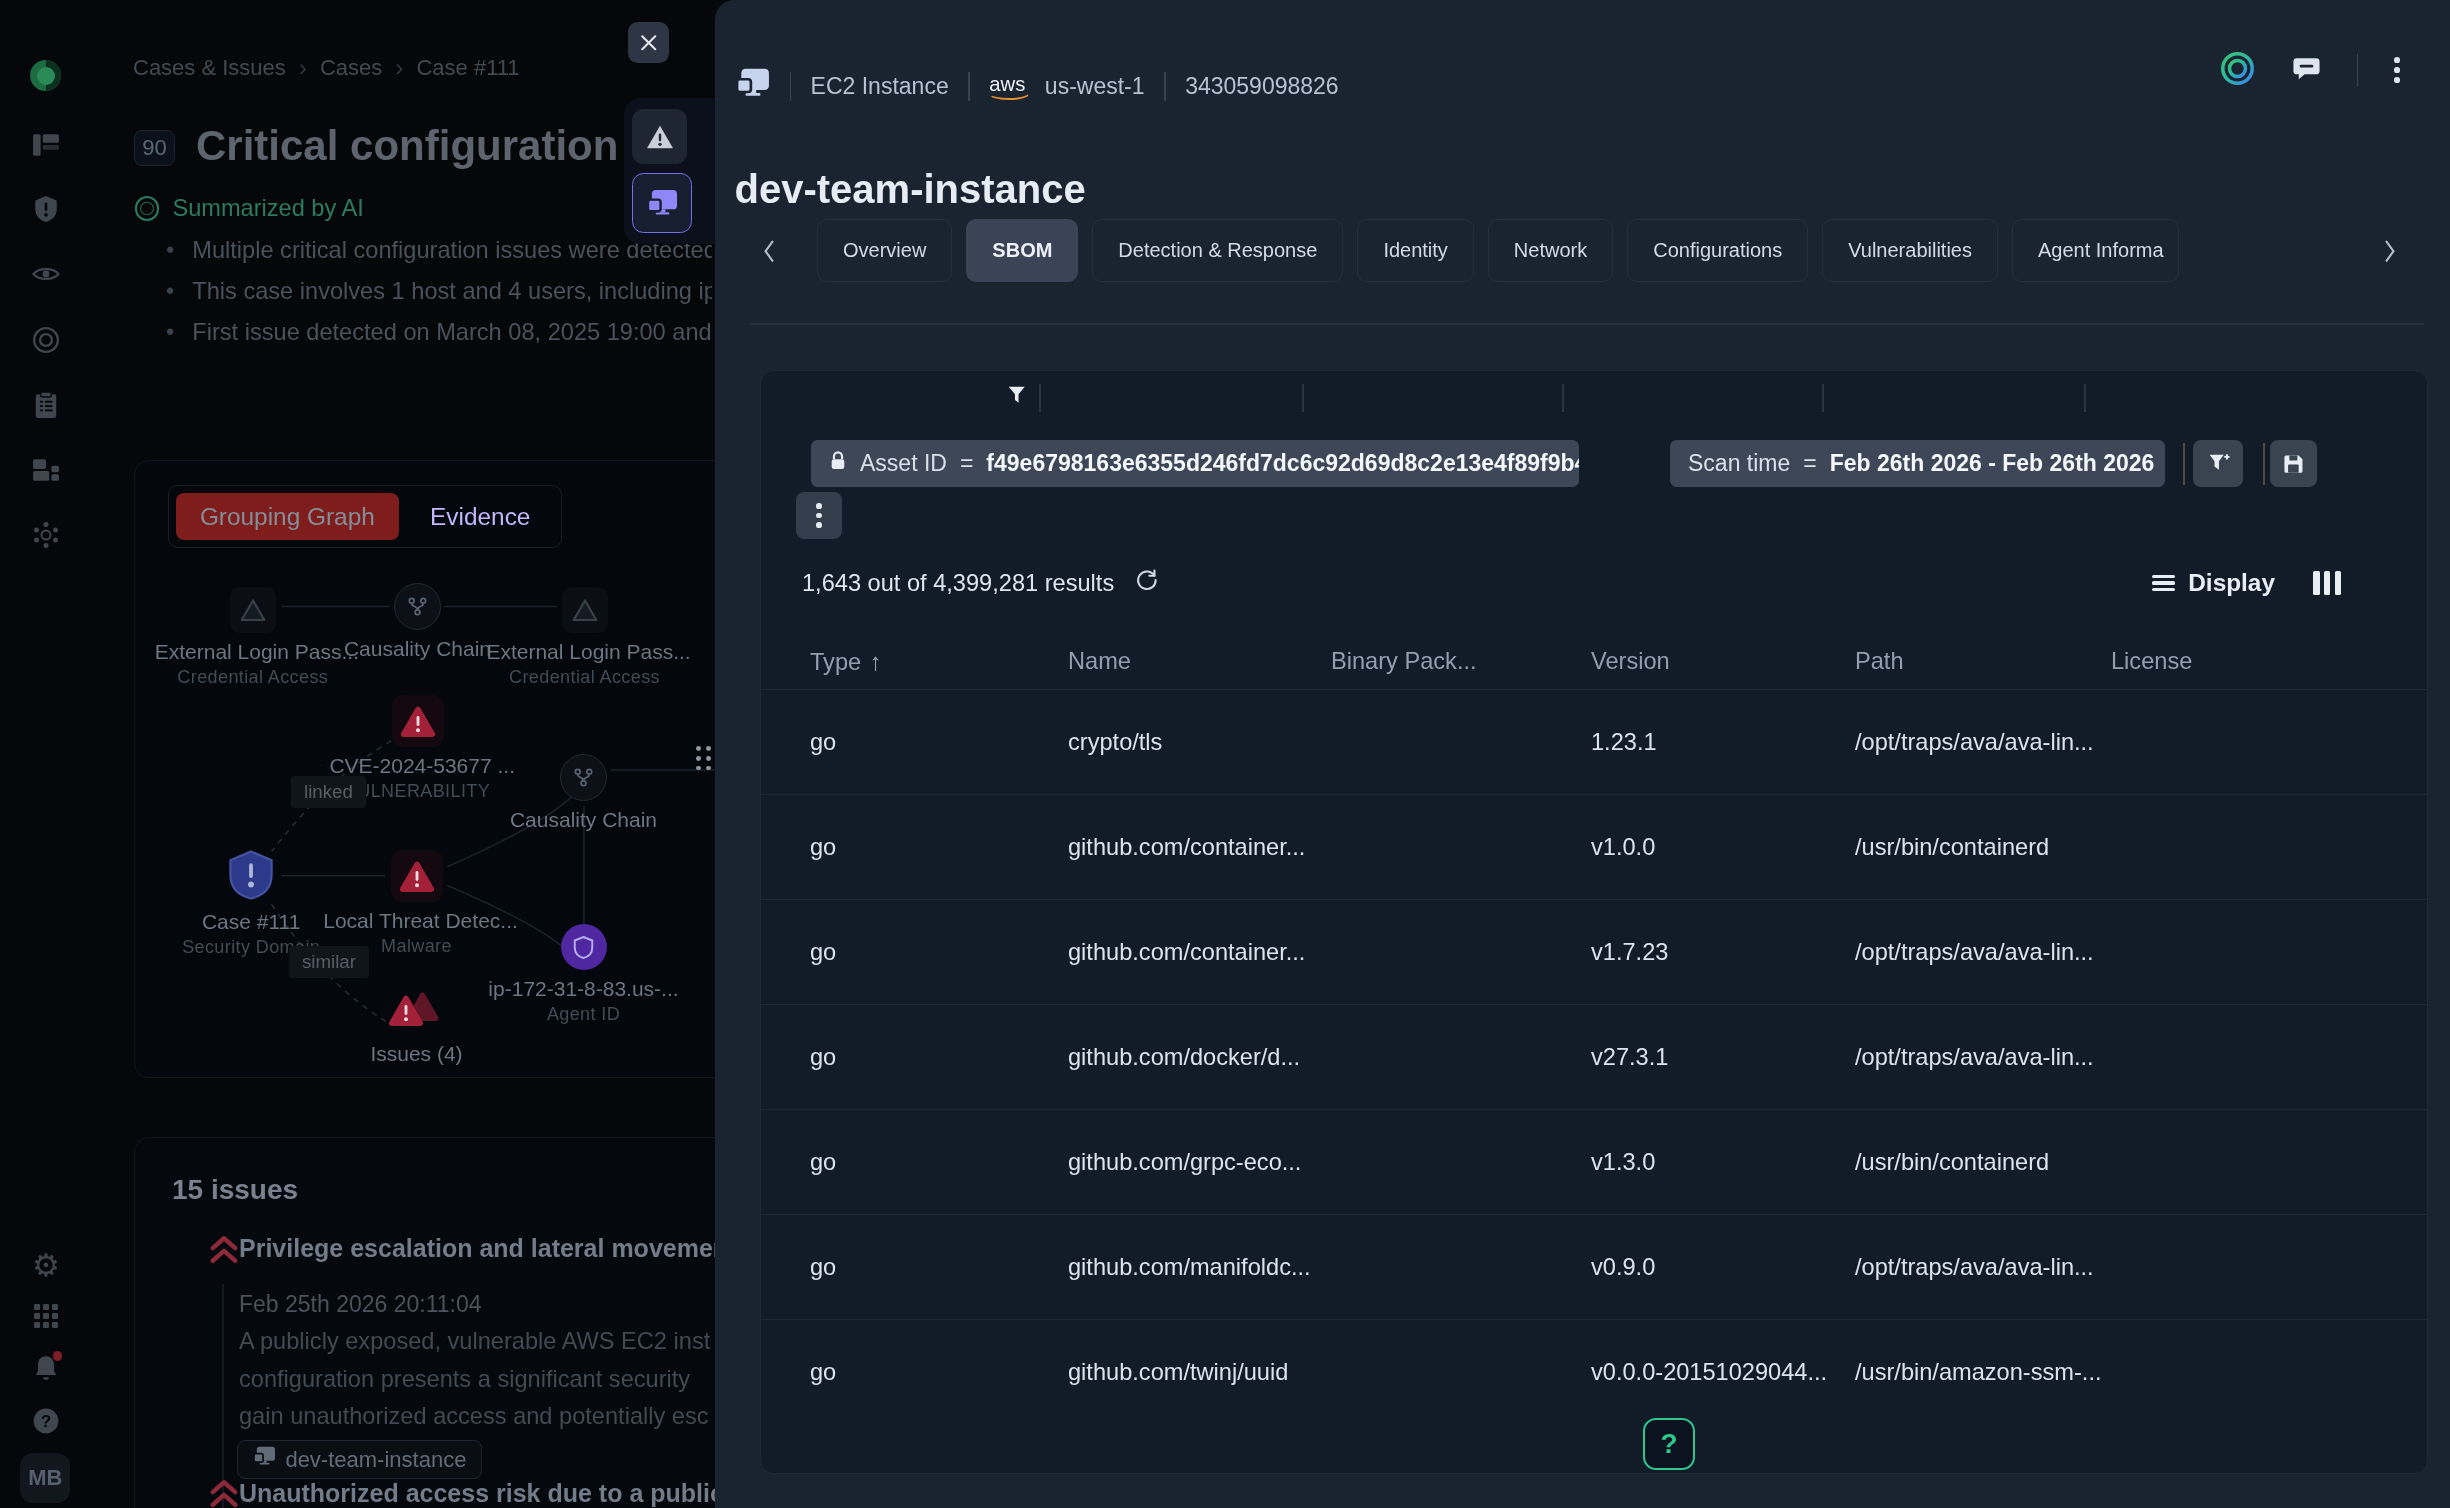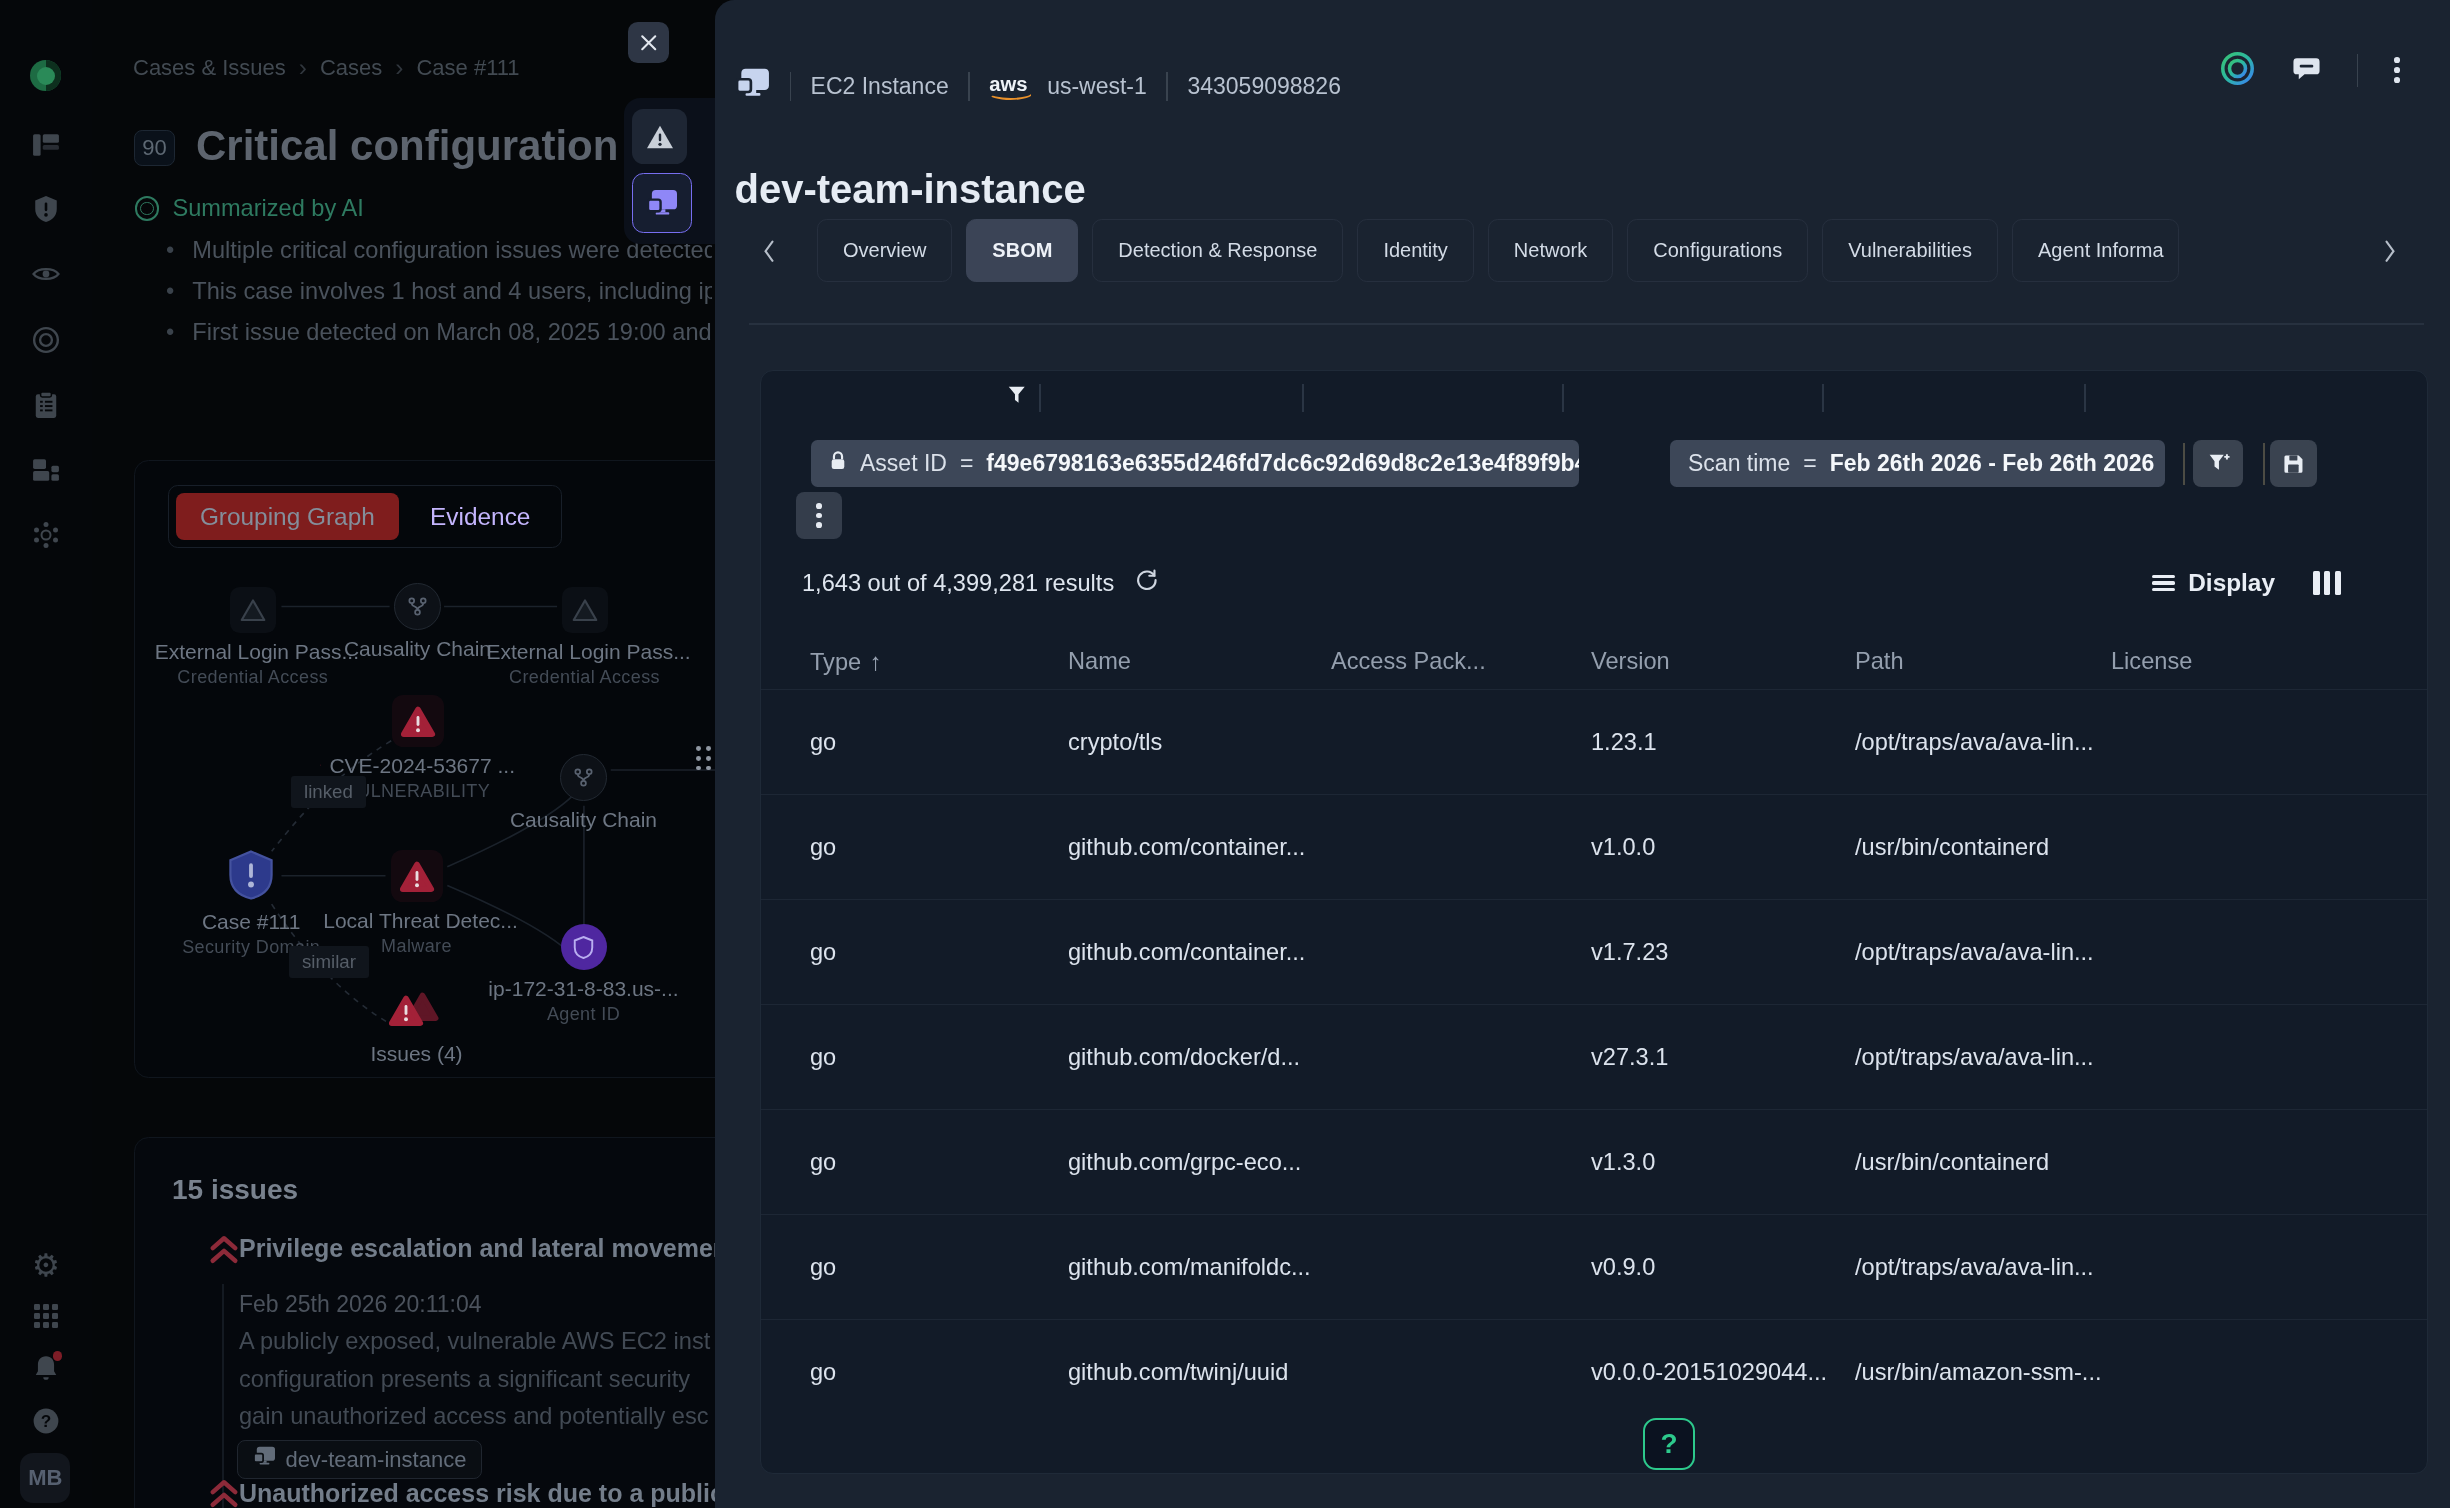--- a/index.html
+++ b/index.html
@@ -66,21 +66,21 @@
   .tb-asset { top:75px; width:60px; height:60px; background:#161e30; border:1.6px solid #776ef0; color:#8f87f7; --ibg:#161e30; }
   .drag-handle { position:absolute; left:696px; top:746px; z-index:6; display:grid; grid-template-columns:repeat(2,4.9px); grid-gap:4.9px; }
   .drag-handle i { width:4.9px; height:4.9px; border-radius:50%; background:#8f97a2; }
 
   
   .drawer { position:absolute; left:715px; top:0; width:1735px; height:1509px; background:#1a2330; border-radius:19.5px 0 0 0; z-index:3; }
   .d-meta { position:absolute; left:21px; top:67px; display:flex; align-items:center; gap:19.5px; color:#b8c2d0; font-size:23px; }
   .d-meta .vsep { width:1.6px; height:29px; background:#39434f; }
   .mon-ic { color:#c7d4ee; --ibg:#1a2330; }
   .mon-ic svg { width:34px; height:33px; }
-  .aws { position:relative; font-weight:bold; font-size:20.3px; color:#eef2f7; padding-bottom:4.9px; }
+  .aws { position:relative; font-weight:normal; font-size:20.3px; color:#eef2f7; padding-bottom:4.9px; }
   .aws u { position:absolute; left:-1.6px; right:-4.9px; bottom:0; height:8.1px; border:2px solid transparent; border-bottom-color:#e8902a; border-radius:0 0 60% 60%/0 0 100% 100%; }
   .d-title { position:absolute; left:19.5px; top:167px; font-size:40px; font-weight:600; color:#e6ecf4; }
   .d-actions { position:absolute; right:50px; top:50px; display:flex; align-items:center; gap:36px; }
   .d-actions .vsep { width:1.6px; height:33px; background:#39434f; }
   .kebab i { display:block; width:5.7px; height:5.7px; border-radius:50%; background:#dfe5ee; margin:4.1px 0; }
 
   .tabs-row { position:absolute; left:0; top:219px; width:1735px; height:63px; }
   .chev-btn { position:absolute; top:14.6px; width:33px; height:36px; display:flex; align-items:center; justify-content:center; color:#b6bec9; }
   .tabs { position:absolute; left:102px; top:0; display:flex; gap:14px; height:63px; }
   .tab { height:63px; display:flex; align-items:center; padding:0 25px; border:0.8px solid #262f3e; border-radius:9.8px; color:#d3dbe6; font-size:20px; white-space:nowrap; }
@@ -574,21 +574,21 @@
       </div>
       <span class="colsbars">
           <i></i>
           <i></i>
           <i></i>
         </span>
 
       <div class="thead">
         <div><span>Type</span><span class="arrow">↑</span></div>
         <div>Name</div>
-        <div>Access Pack...</div>
+        <div>Binary Pack...</div>
         <div>Version</div>
         <div>Path</div>
         <div>License</div>
       </div>
       <span class="h-funnel"><svg width="19.5" height="19.5" viewBox="0 0 22 22">
             <path d="M2 2 H20 L13 10.5 V20 L9 17 V10.5 Z" fill="currentColor"></path>
           </svg></span>
       <span class="h-sep" style="left:278px"></span>
       <span class="h-sep" style="left:541px"></span>
       <span class="h-sep" style="left:801px"></span>

